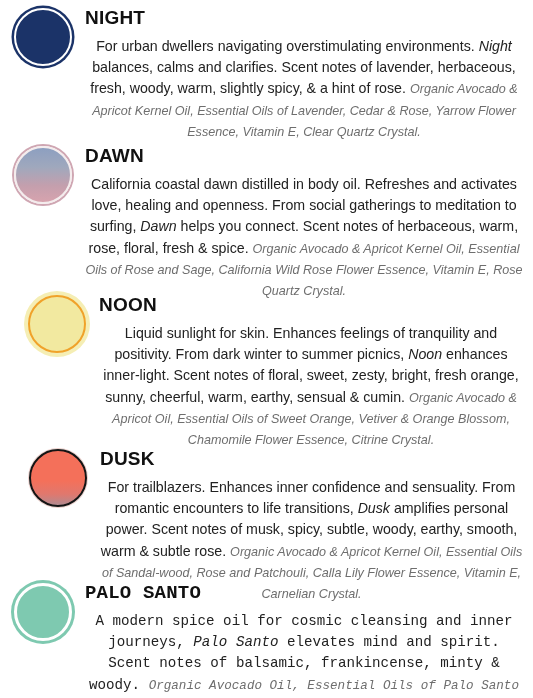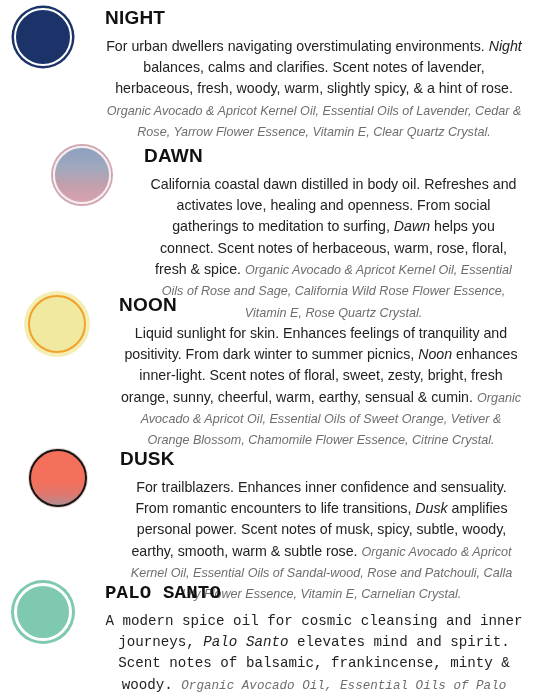--- a/index.html
+++ b/index.html
@@ -20,26 +20,25 @@
     display: block;
     padding: 0;
     margin: 0;
   }
 
   .product-row {
     display: flex;
     align-items: flex-start;
     padding: 0 0 0 0;
     box-sizing: border-box;
-    gap: 20px;
   }
 
   
   .product-row.r-night      { height: 143px; padding-top: 8px; }
-  .product-row.r-dawn       { height: 150px; padding-top: 3px; padding-left: 39px; }
+  .product-row.r-dawn       { height: 150px; padding-top: 3px; }
   .product-row.r-noon       { height: 154px; padding-top: 2px; margin-left: 14px; }
   .product-row.r-dusk       { height: 134px; padding-top: 2px; margin-left: 15px; }
   .product-row.r-palosanto  { height: 117px; padding-top: 2px; font-family: Liberation Mono, monospace; }
 
   .swatch-cell {
     width: 85px;
     min-width: 85px;
     display: flex;
     justify-content: center;
     box-sizing: border-box;

